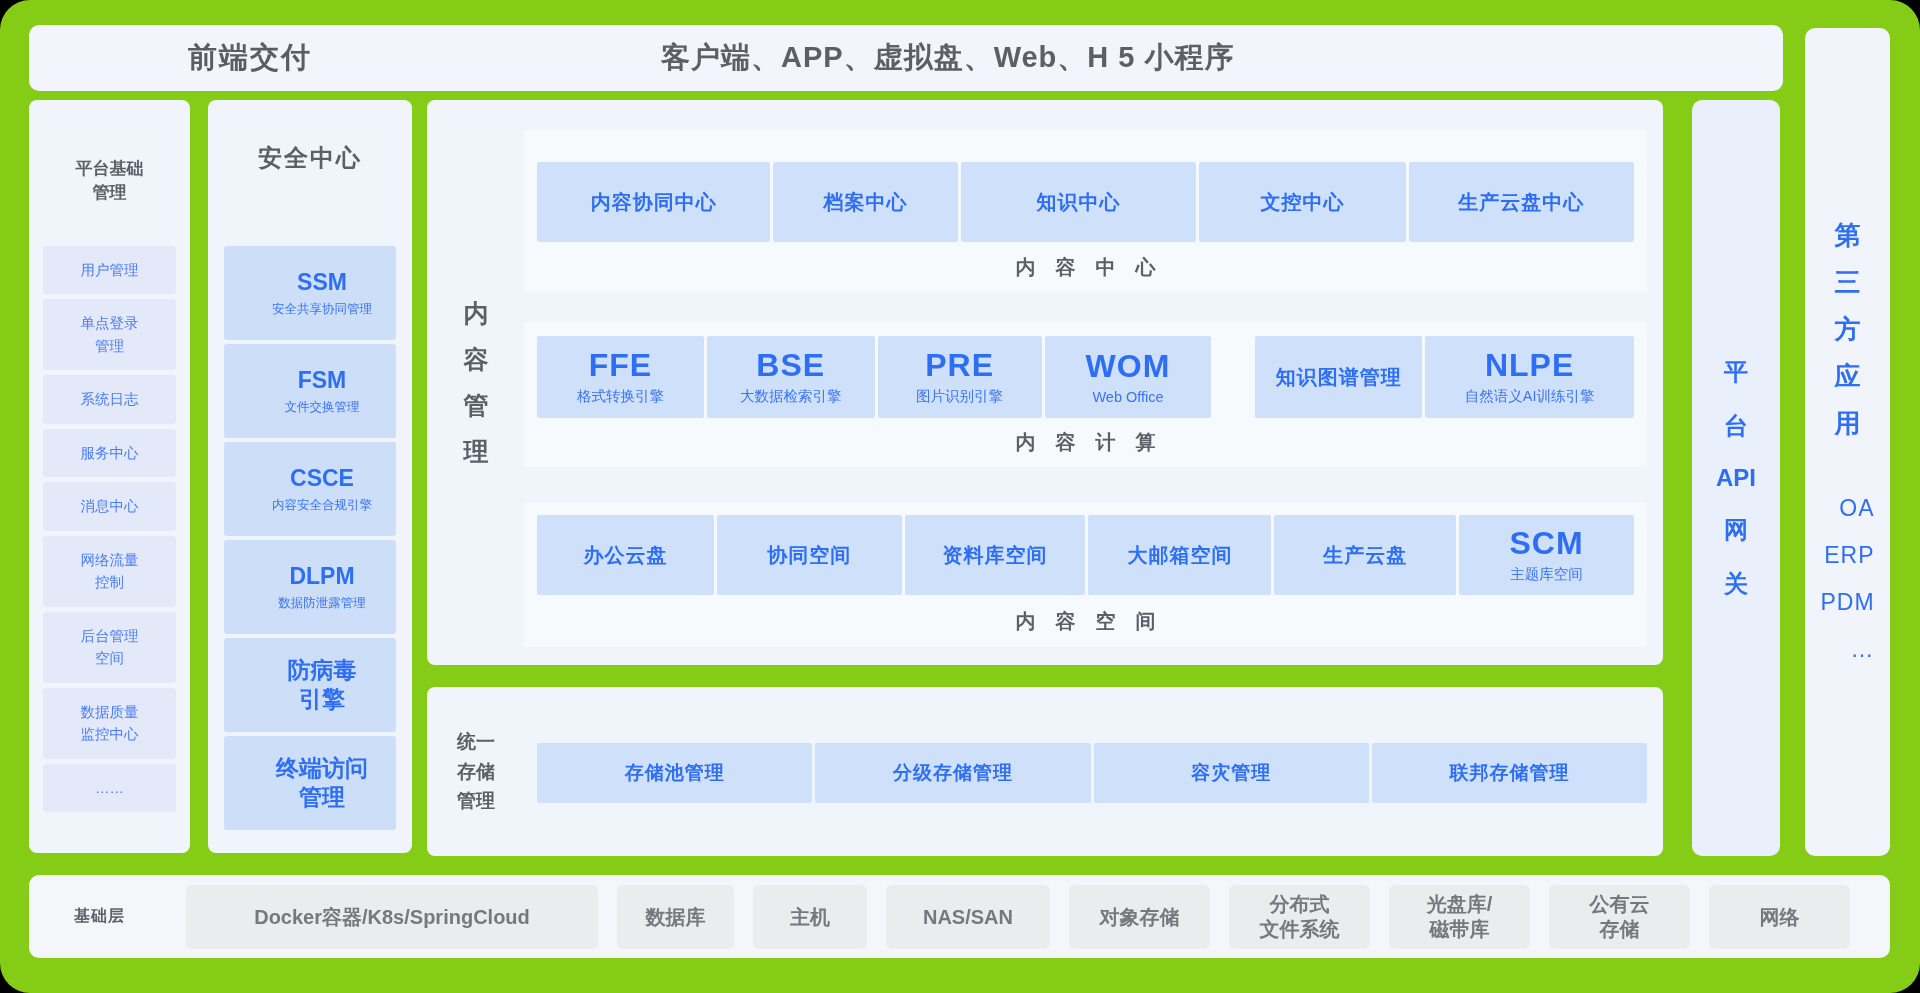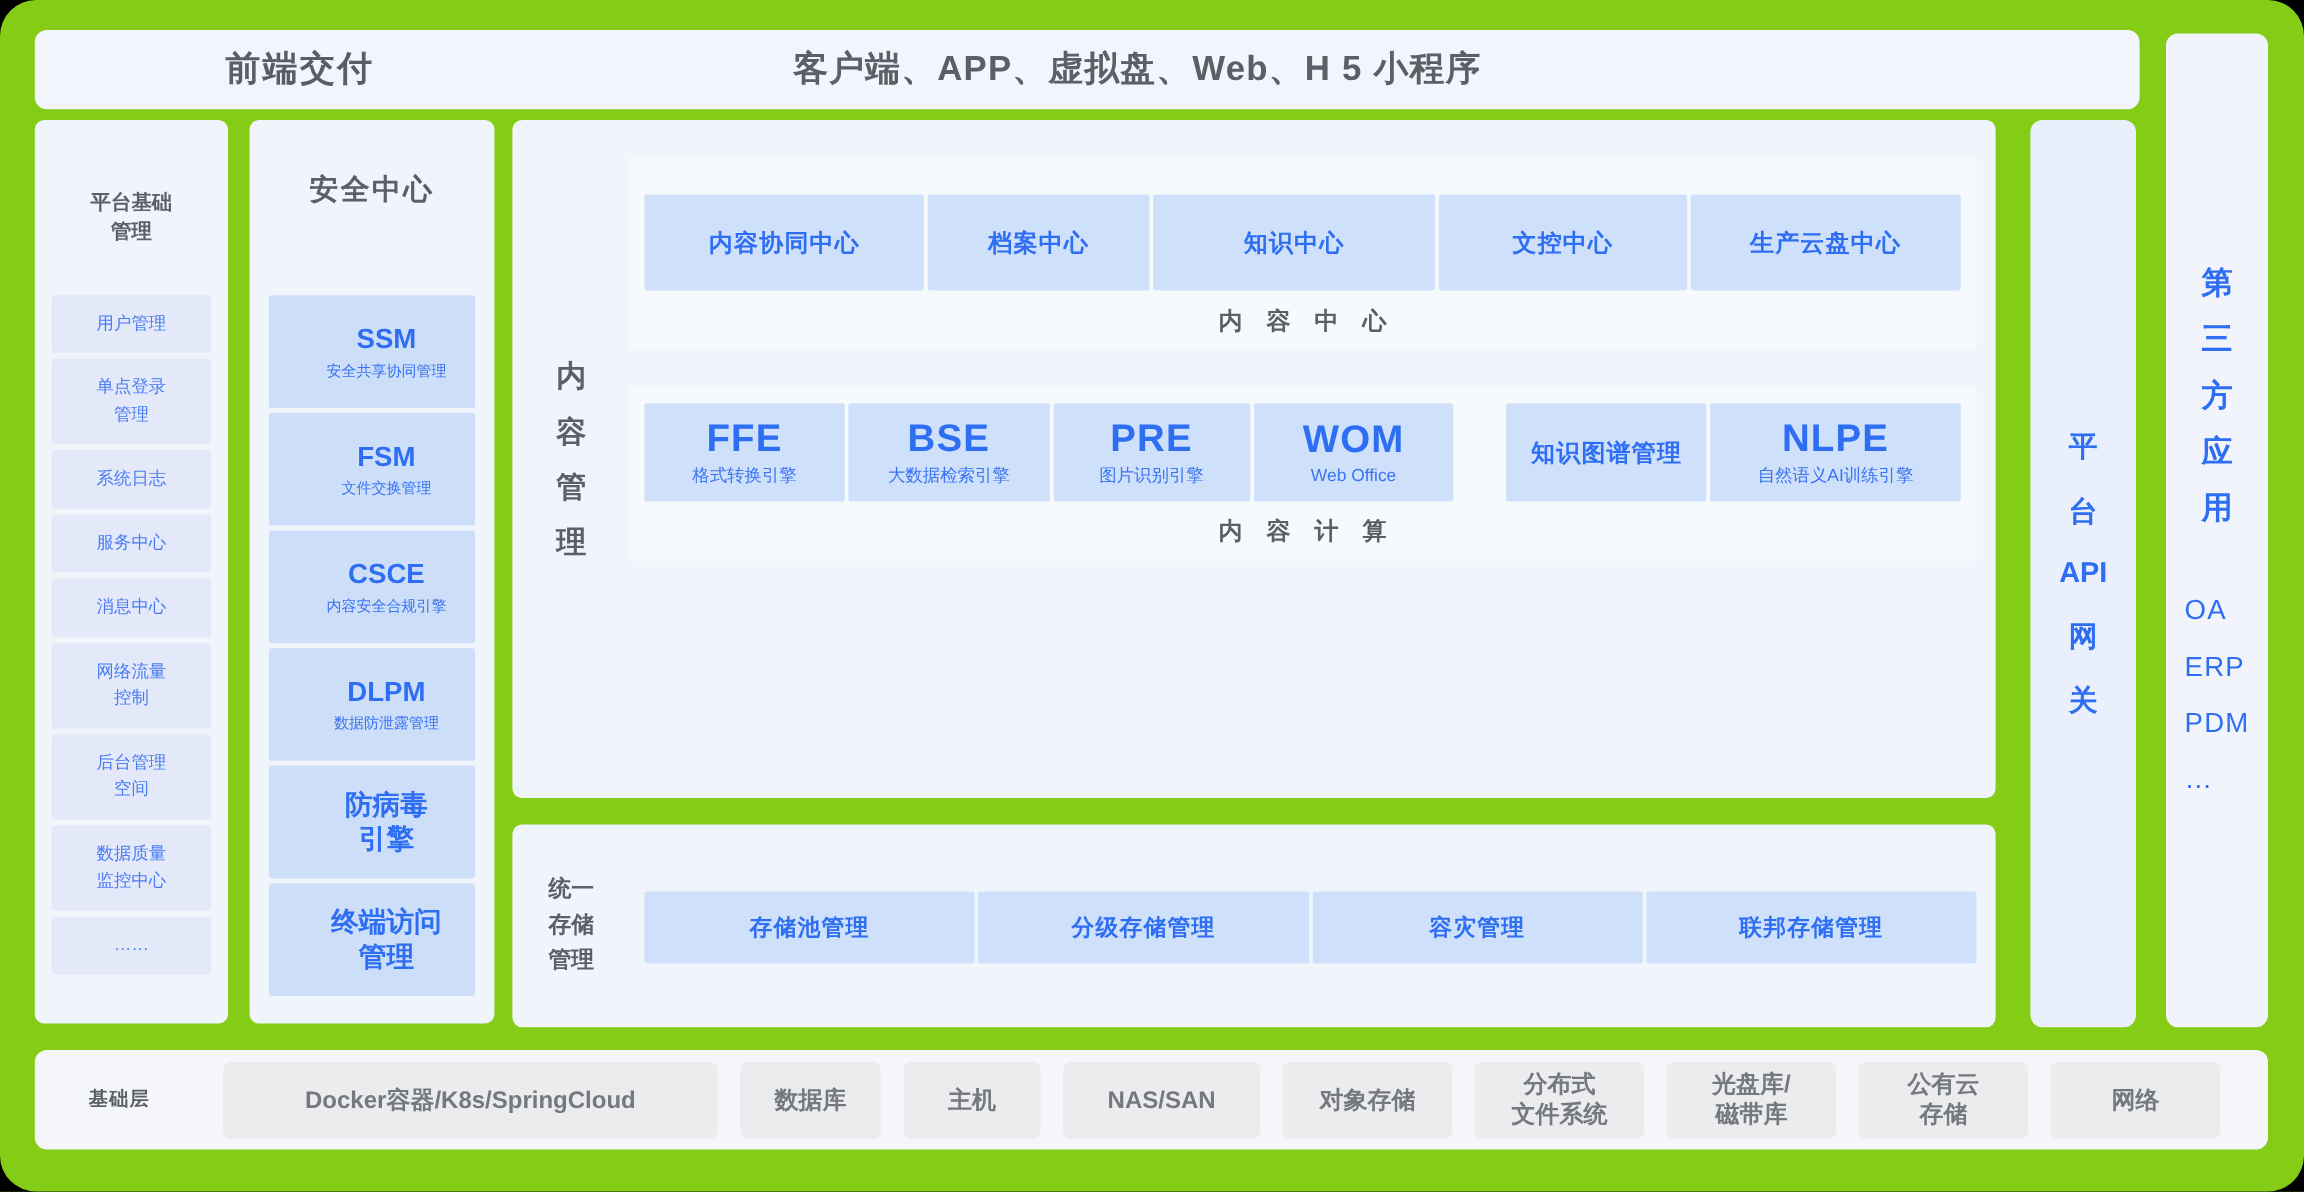--- a/index.html
+++ b/index.html
@@ -75,21 +75,21 @@
   
   .api-col { position:absolute; left:1692px; top:100px; width:88px; height:756px;
     background:#e9f0fc; border-radius:10px; display:flex; flex-direction:column;
     align-items:center; justify-content:center; gap:22px; }
   .api-col .seg { color:#2e6ef2; font-size:24px; font-weight:700; }
 
   .tp-col { position:absolute; left:1805px; top:28px; width:85px; height:828px;
     background:#f1f4fa; border-radius:10px; display:flex; flex-direction:column;
     align-items:center; justify-content:center; }
   .tp-col .tchar { color:#2e6ef2; font-size:26px; font-weight:700; margin:6px 0; }
-  .tp-col .tp-items { margin-top:38px; display:flex; flex-direction:column; align-items:flex-start; }
+  .tp-col .tp-items { margin-top:38px; display:flex; flex-direction:column; align-items:flex-end; }
   .tp-col .tp-item { color:#2e6ef2; font-size:23px; font-weight:500; margin:10px 0; letter-spacing:1px; }
 
   
   .bottom-band { position:absolute; left:29px; top:875px; width:1861px; height:83px;
     background:#f4f6fa; border-radius:10px; }
   .infra-label { position:absolute; left:45px; top:0; height:83px; display:flex; align-items:center;
     font-size:16px; font-weight:700; color:#5b5f66; letter-spacing:1px; }
   .infra-blocks { position:absolute; left:157px; top:10px; height:64px; display:flex; gap:19px; }
   .infra-block { background:#ebecee; border-radius:6px; display:flex; flex-direction:column;
     align-items:center; justify-content:center; text-align:center;
@@ -236,20 +236,44 @@
             <div class="cell" style="flex-grow: 175; flex-basis: 0px; margin-left: 41px;">
               <div class="cell-title">知识图谱管理</div>
             </div>
             <div class="cell" style="flex-grow: 219; flex-basis: 0px;">
               <div class="cell-title abbr">NLPE</div>
               <div class="cell-sub">自然语义AI训练引擎</div>
             </div>
           </div>
           <div class="sec-title">内容计算</div>
         </div>
+        <div class="section sec2">
+          <div class="cells">
+            <div class="cell" style="flex-grow: 178; flex-basis: 0px;">
+              <div class="cell-title">办公云盘</div>
+            </div>
+            <div class="cell" style="flex-grow: 186; flex-basis: 0px;">
+              <div class="cell-title">协同空间</div>
+            </div>
+            <div class="cell" style="flex-grow: 182; flex-basis: 0px;">
+              <div class="cell-title">资料库空间</div>
+            </div>
+            <div class="cell" style="flex-grow: 184; flex-basis: 0px;">
+              <div class="cell-title">大邮箱空间</div>
+            </div>
+            <div class="cell" style="flex-grow: 183; flex-basis: 0px;">
+              <div class="cell-title">生产云盘</div>
+            </div>
+            <div class="cell" style="flex-grow: 176; flex-basis: 0px;">
+              <div class="cell-title abbr">SCM</div>
+              <div class="cell-sub">主题库空间</div>
+            </div>
+          </div>
+          <div class="sec-title">内容空间</div>
+        </div>
       </div>
   </div>
 
   <div class="storage-panel">
     <div class="v-lines" id="storage-label">
         <div class="line">统一</div>
         <div class="line">存储</div>
         <div class="line">管理</div>
       </div>
     <div class="storage-cells" id="storage-cells">

